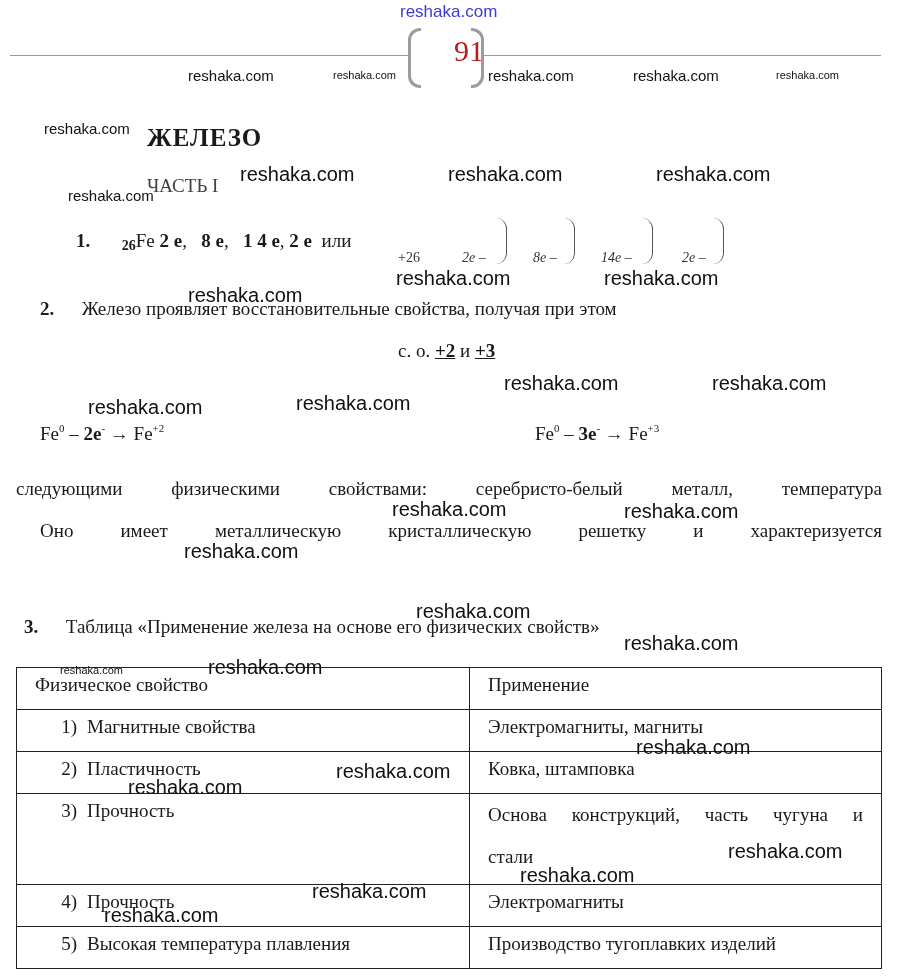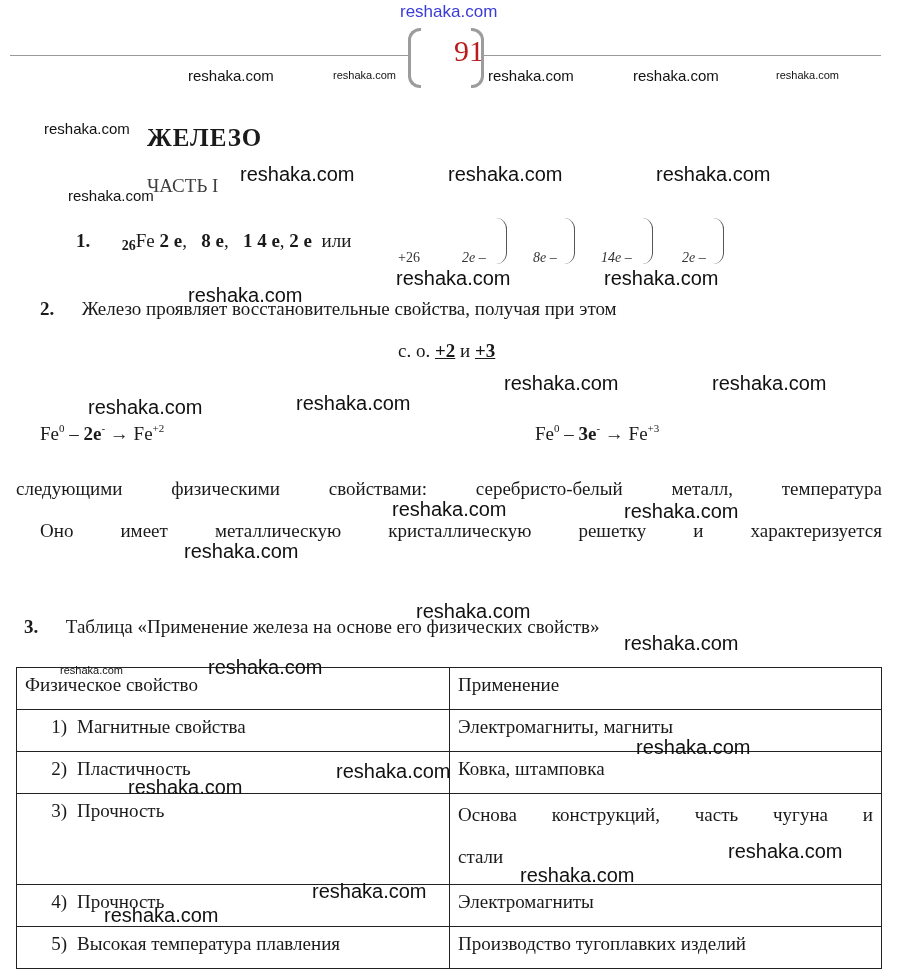--- a/index.html
+++ b/index.html
@@ -21,21 +21,21 @@
     .h-part { font-size: 19px; color: #404040; }
     .q { font-size: 19px; }
     .qnum { font-weight: bold; }
     .shell { position: absolute; font-size: 14px; font-style: italic; color: #333; }
     .arc { position: absolute; width: 10px; height: 46px; border-right: 1.5px solid #555; border-radius: 0 20px 20px 0; }
     sup { font-size: 11px; vertical-align: 8px; }
     .para { position: absolute; left: 16px; width: 866px; font-size: 19px; line-height: 42px; text-align: justify; }
     .para .line { display: block; text-align-last: justify; }
     .para .line.last { text-align-last: left; }
     table.t { position: absolute; left: 16px; top: 667px; width: 866px; border-collapse: collapse; font-size: 19px; }
-    table.t td { border: 1px solid #222; vertical-align: top; padding: 6px 8px; height: 29px; }
+    table.t td { border: 1px solid #222; vertical-align: top; padding: 6px 18px; height: 29px; }
     table.t td.c1 { width: 416px; }
     table.t td .n { display: inline-block; width: 42px; text-align: right; margin-right: 10px; }
     u.b { font-weight: bold; text-decoration: underline; }
   </style>
 </head>
 <body>
 
 <div class="wm top" style="left:400px;top:2px;">reshaka.com</div>
 <div class="rule" style="left:10px;top:55px;width:398px;"></div>
 <div class="rule" style="left:484px;top:55px;width:397px;"></div>

